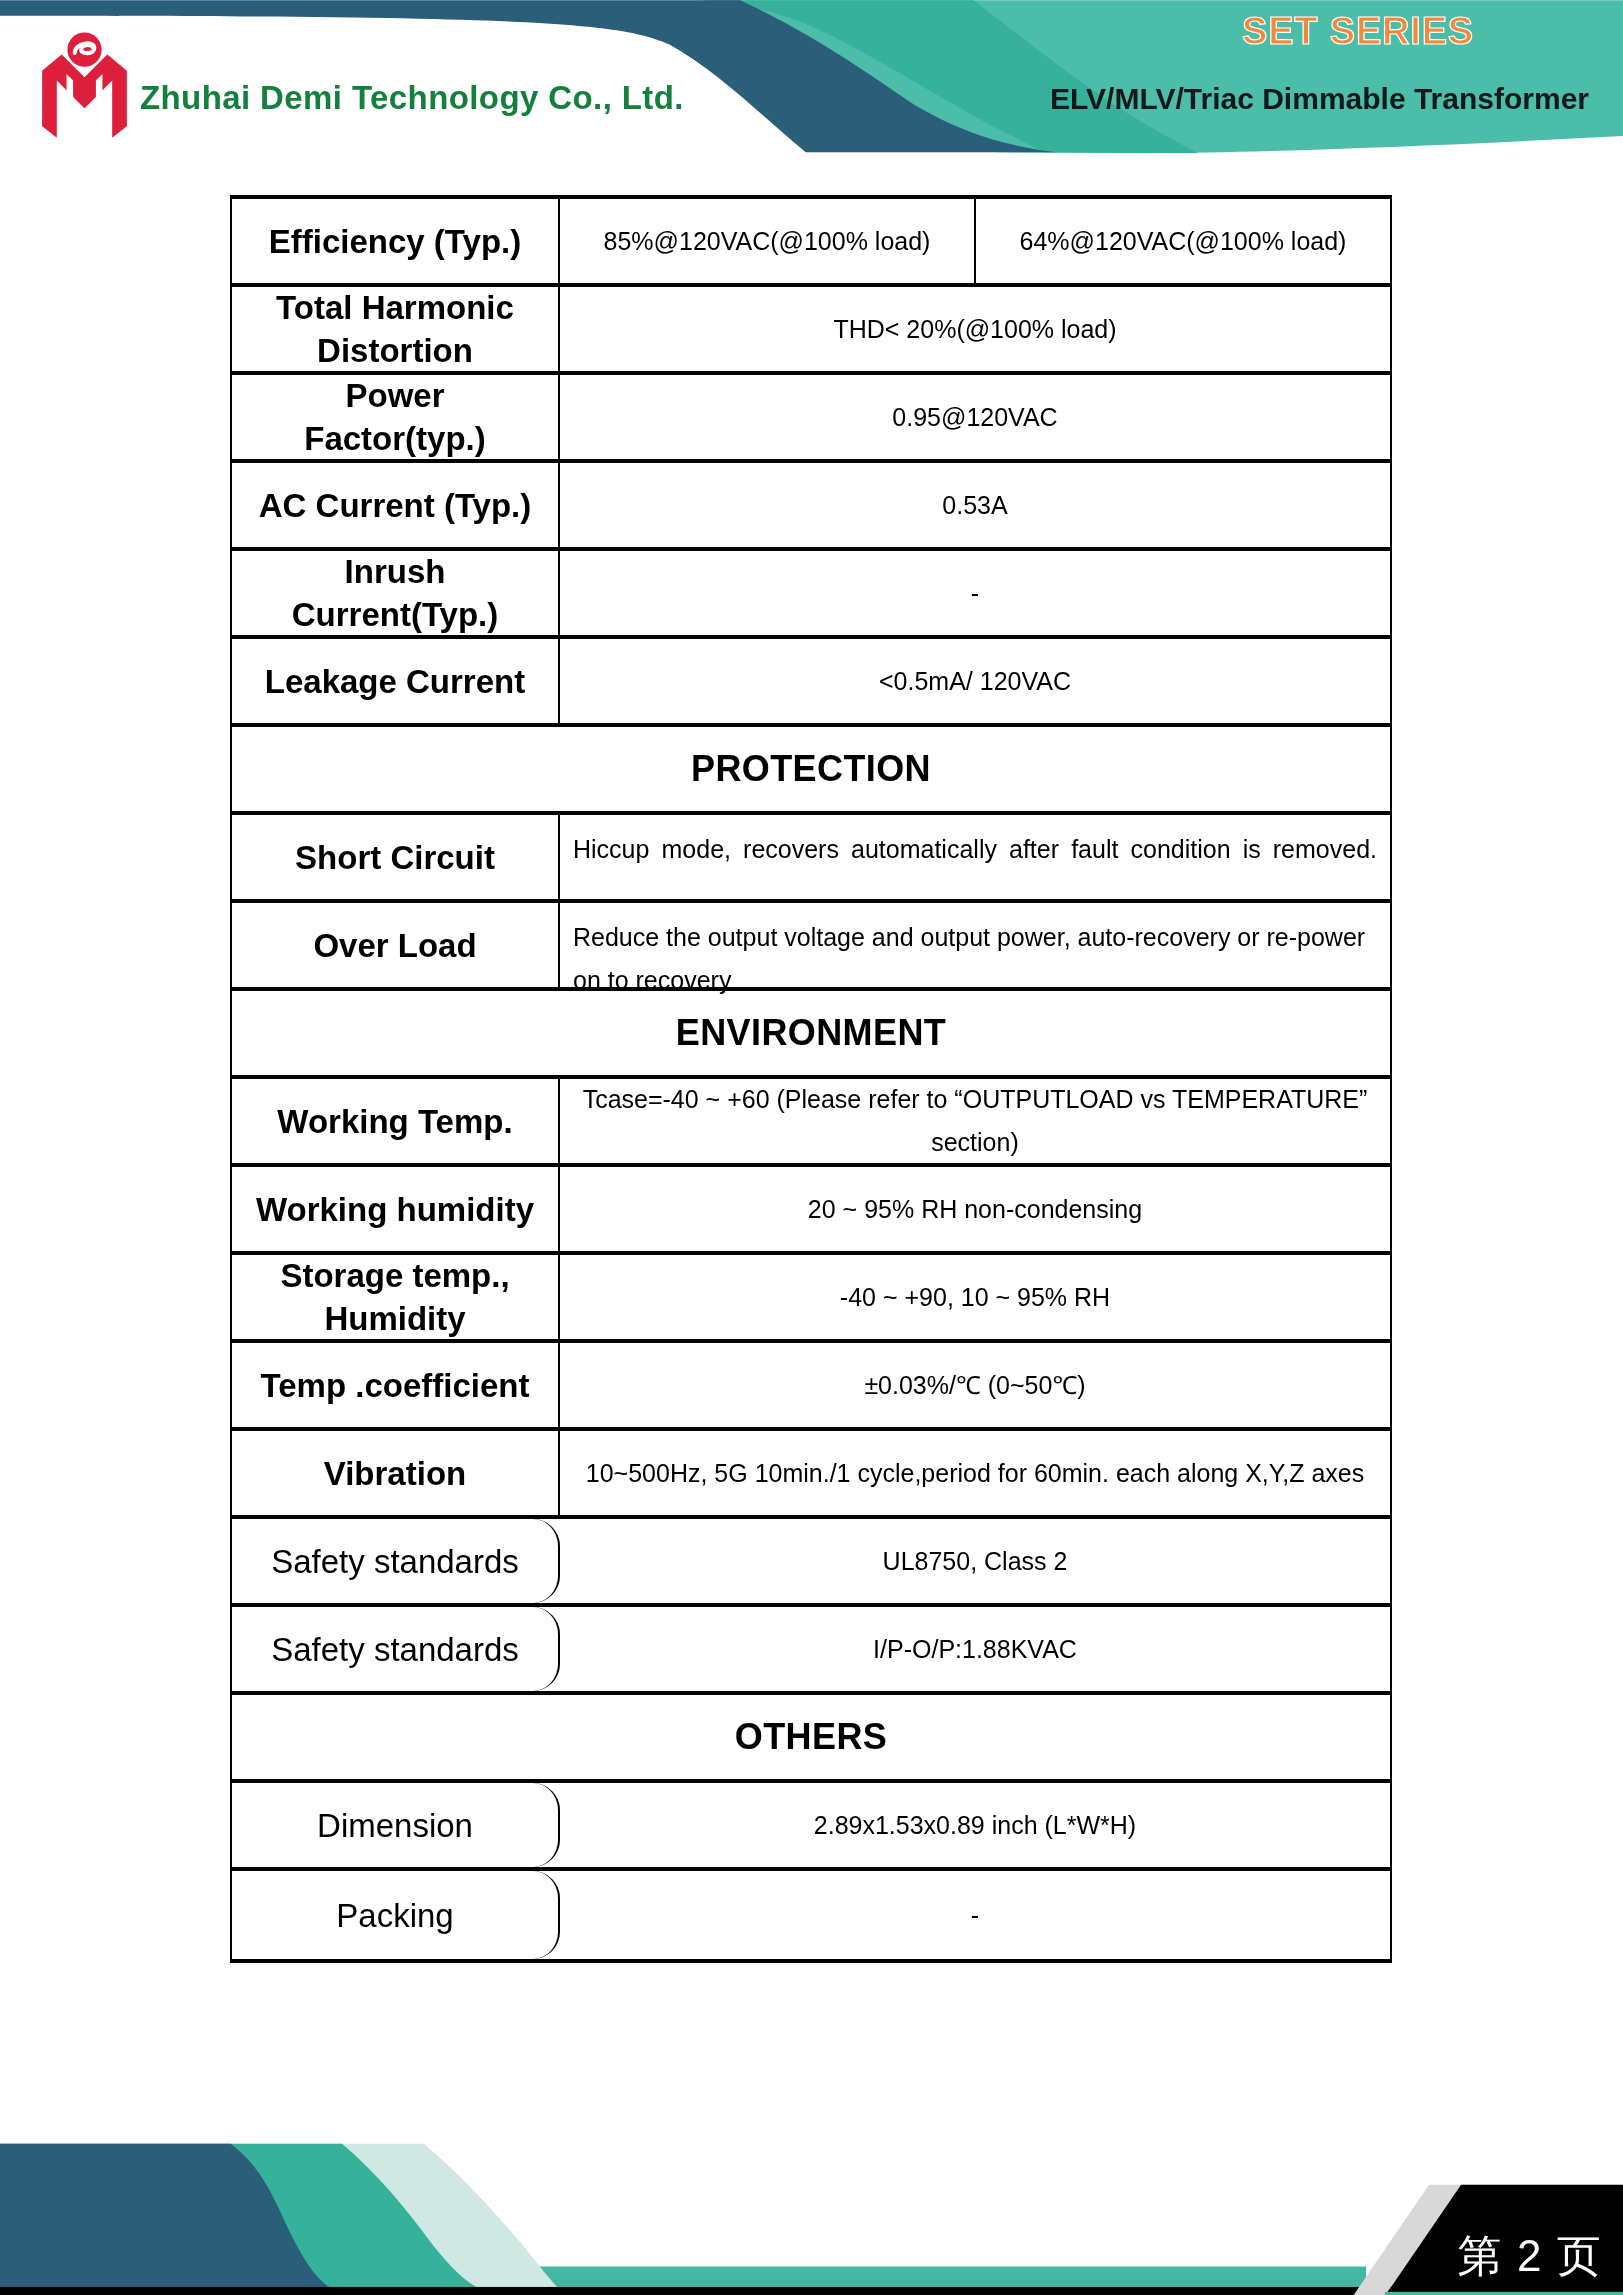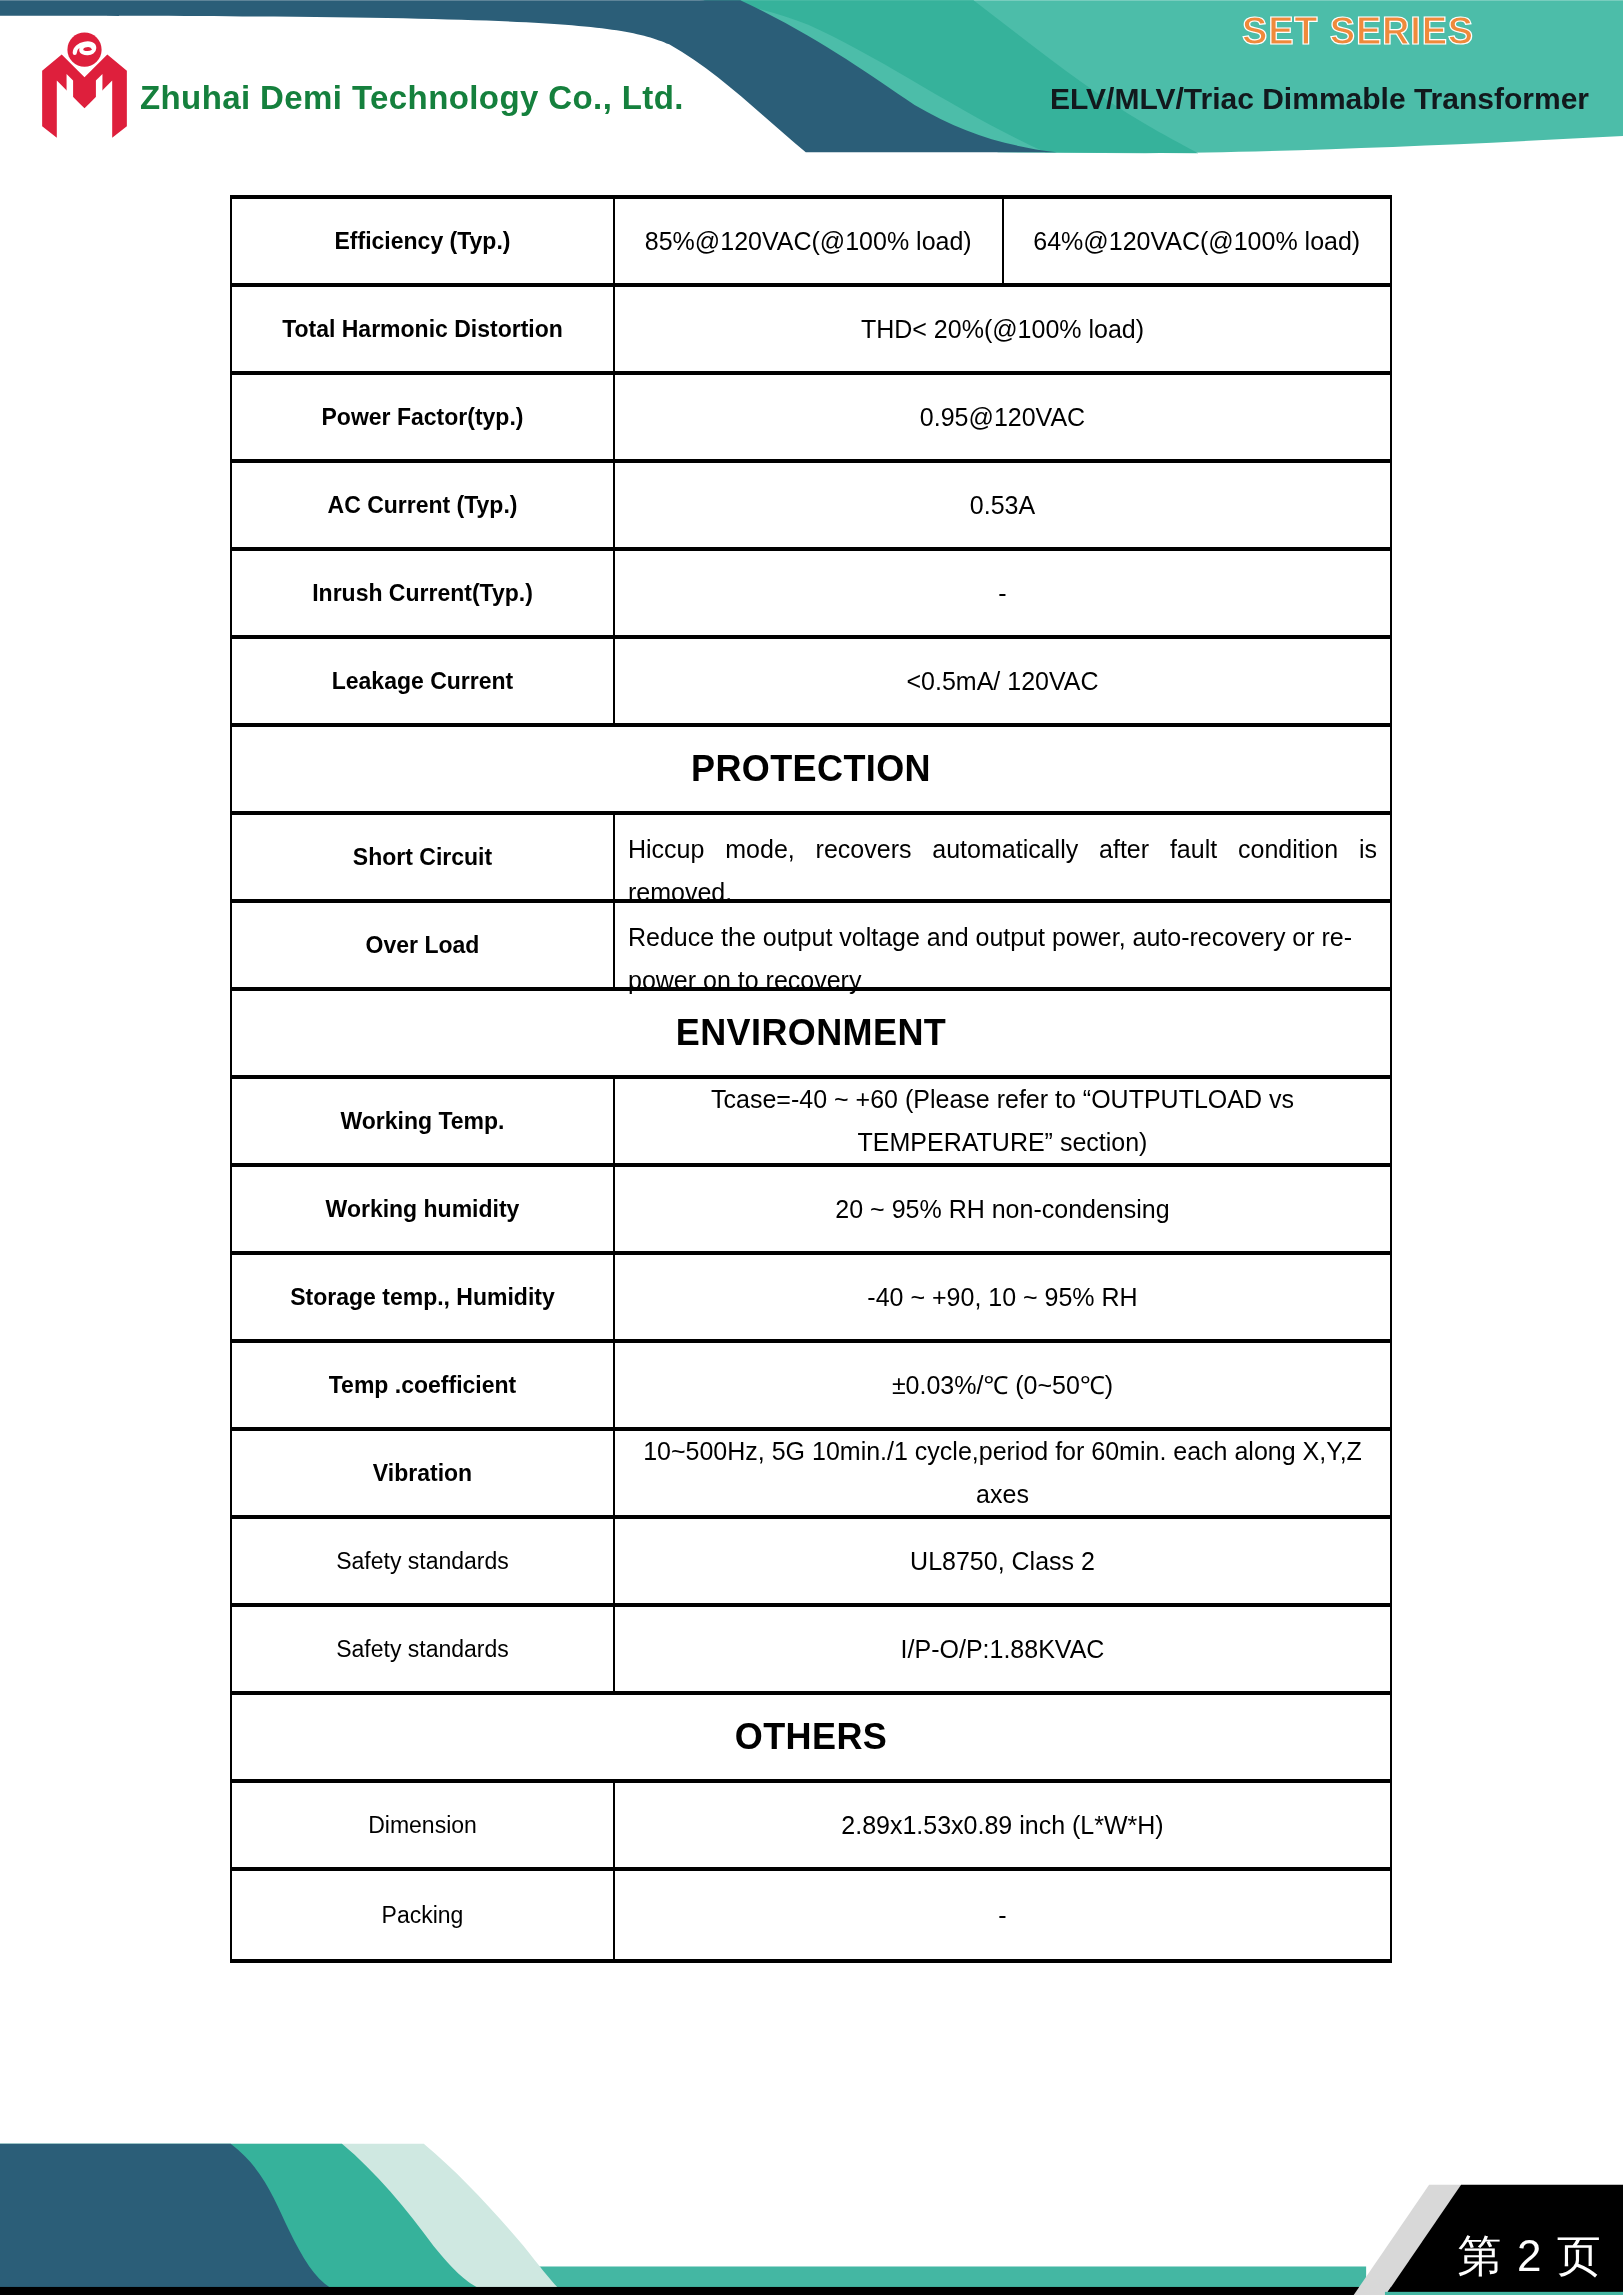--- a/index.html
+++ b/index.html
@@ -12,22 +12,22 @@
   #series-title { left:1129px; top:9.8px; width:458px; text-align:center; font-size:38px; font-weight:bold;
                   color:#EF8A3B; -webkit-text-stroke:1.2px #ffffff; letter-spacing:0.8px; }
   #doc-subtitle { right:34px; top:82px; font-size:30px; font-weight:600; color:#12191d; }
   #logo { left:34px; top:28px; }
 
   
   #spec-table { left:230px; top:195px; width:1162px; border:2.5px solid #000; border-top-width:4.1px; border-bottom-width:4.1px; background:#fff; }
   .t-row { display:flex; height:88px; border-bottom:4.1px solid #000; }
   .t-row:last-child { border-bottom:none; }
   .cell { display:flex; align-items:center; justify-content:center; font-size:25px; color:#000; text-align:center; line-height:43px; }
-  .label-cell { width:383px; border-right:2.5px solid #000; font-weight:bold; font-size:23px; flex:none; padding:0 22px; }
-  .label-cell.regular { font-weight:normal; }
+  .label-cell { width:328px; border-right:2.5px solid #000; font-weight:bold; font-size:33px; flex:none; padding:0 22px; }
+  .label-cell.regular { font-weight:normal;border-radius:27px; }
   .value-cell { flex:1; padding:0 13px; }
   .value-cell.split { border-right:2.5px solid #000; }
   .value-cell.justify { text-align:justify; text-align-last:justify; display:block; padding-top:13px; }
   .value-cell.left { text-align:left; display:block; padding-top:13px; }
   .section-row { align-items:center; justify-content:center; display:flex; }
   .section-title { font-size:36px; font-weight:bold; color:#000; letter-spacing:0.4px; }
 
   
   #footer-decor { left:0; top:2111px; width:1623px; height:185px; }
   #page-badge { left:1448px; top:2227px; width:164px; text-align:center; font-size:44px; color:#ffffff; letter-spacing:1.6px; font-family:"Liberation Sans","DejaVu Sans",sans-serif; }

